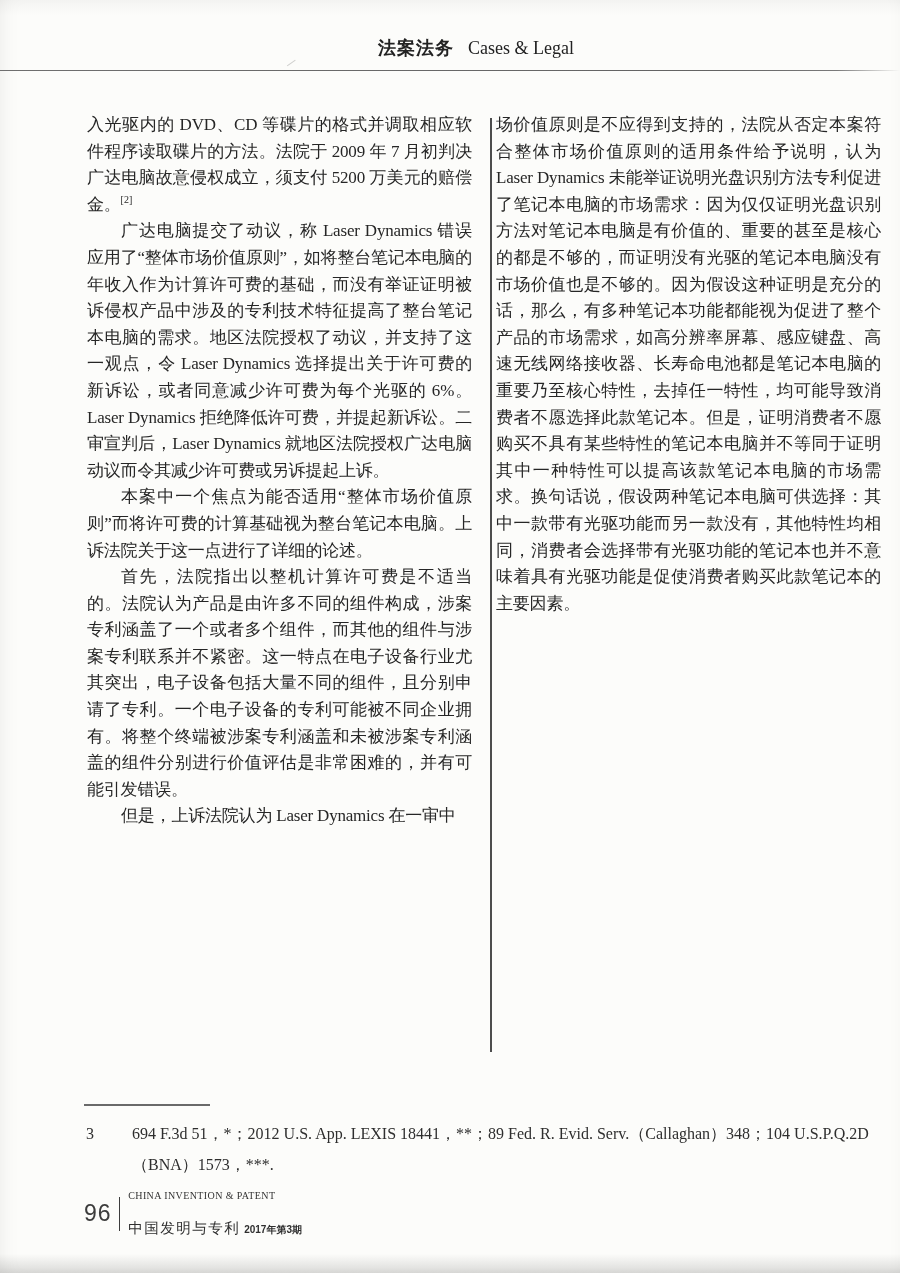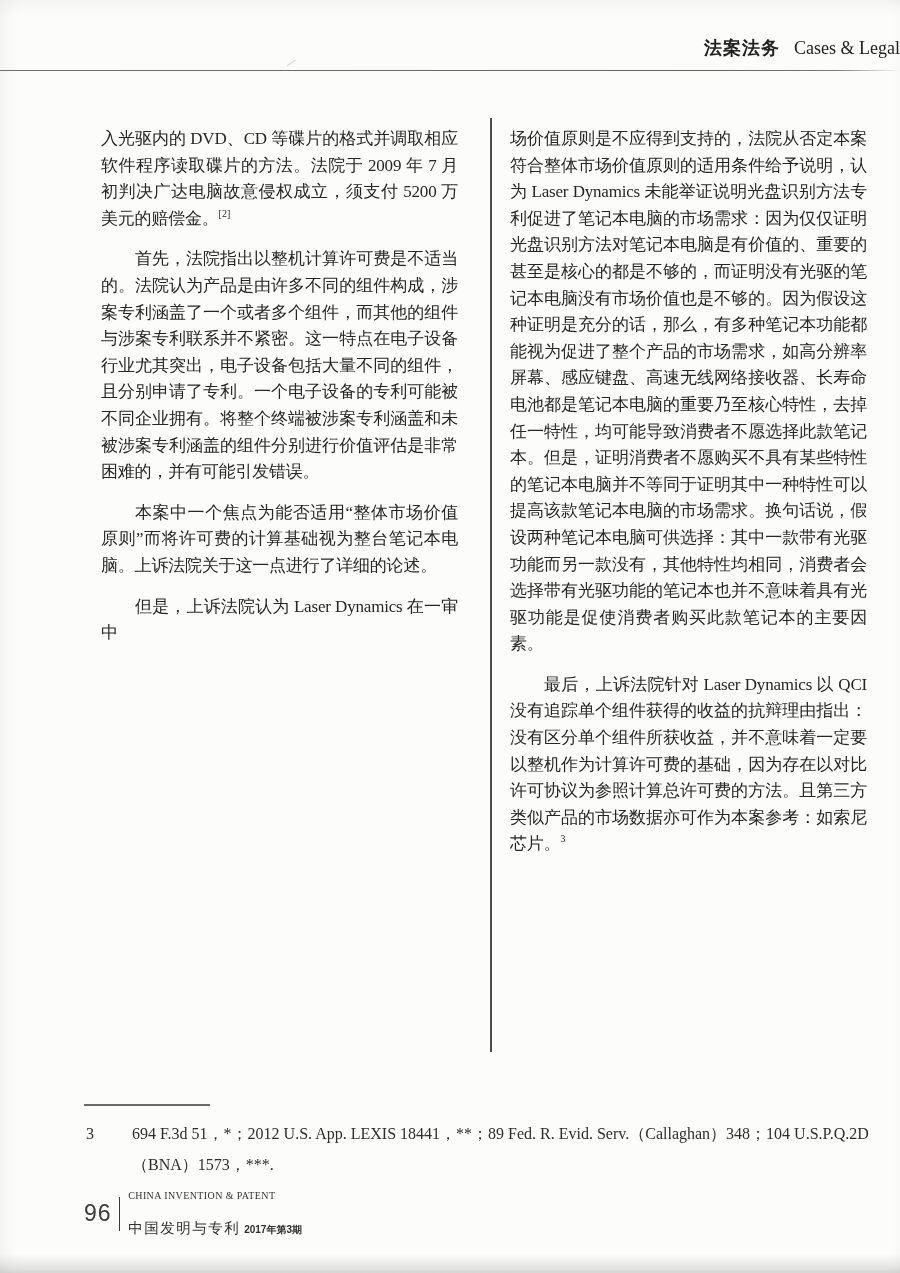--- a/index.html
+++ b/index.html
@@ -21,21 +21,21 @@
   }
 
   
   .section-header {
     position: absolute;
     top: 36px;
     left: 0;
     width: 100%;
     padding-left: 52px;
     box-sizing: border-box;
-    text-align: right;
+    text-align: center;
     white-space: nowrap;
   }
   .section-title-zh {
     font-family: "Liberation Sans", "DejaVu Sans", sans-serif;
     font-weight: bold;
     font-size: 18px;
     letter-spacing: 1px;
     color: #222;
   }
   .section-title-en {
@@ -58,21 +58,21 @@
     position: absolute;
     top: 112px;
     width: 385px;
     font-size: 17px;
     line-height: 26.6px;
     letter-spacing: -0.2px;
     text-align: justify;
     text-justify: inter-ideograph;
     color: #262626;
   }
-  .column p { margin: 14px; }
+  .column p { margin: 0; }
   .column p.indent { text-indent: 2em; }
   .col-left  { left: 87px; }
   .col-right { left: 496px; }
   .column sup {
     font-size: 10px;
     line-height: 0;
     letter-spacing: 0;
     vertical-align: super;
   }
   .column-divider {
@@ -174,30 +174,30 @@
 <div class="page">
 
   <div class="section-header">
     <span class="section-title-zh">法案法务</span><span class="section-title-en">Cases &amp; Legal</span>
   </div>
   <div class="scan-smudge"></div>
   <div class="header-rule"></div>
 
   <div class="column col-left">
     <p><span>入光驱内的 DVD、CD 等碟片的格式并调取相应软件程序读取碟片的方法。法院于 2009 年 7 月初判决广达电脑故意侵权成立，须支付 5200 万美元的赔偿金。</span><sup>[2]</sup></p>
+    <p class="indent">广达电脑提交了动议，称 Laser Dynamics 错误应用了“整体市场价值原则”，如将整台笔记本电脑的年收入作为计算许可费的基础，而没有举证证明被诉侵权产品中涉及的专利技术特征提高了整台笔记本电脑的需求。地区法院授权了动议，并支持了这一观点，令 Laser Dynamics 选择提出关于许可费的新诉讼，或者同意减少许可费为每个光驱的 6%。Laser Dynamics 拒绝降低许可费，并提起新诉讼。二审宣判后，Laser Dynamics 就地区法院授权广达电脑动议而令其减少许可费或另诉提起上诉。</p>
+    <p class="indent">本案中一个焦点为能否适用“整体市场价值原则”而将许可费的计算基础视为整台笔记本电脑。上诉法院关于这一点进行了详细的论述。</p>
     <p class="indent">首先，法院指出以整机计算许可费是不适当的。法院认为产品是由许多不同的组件构成，涉案专利涵盖了一个或者多个组件，而其他的组件与涉案专利联系并不紧密。这一特点在电子设备行业尤其突出，电子设备包括大量不同的组件，且分别申请了专利。一个电子设备的专利可能被不同企业拥有。将整个终端被涉案专利涵盖和未被涉案专利涵盖的组件分别进行价值评估是非常困难的，并有可能引发错误。</p>
-    <p class="indent">本案中一个焦点为能否适用“整体市场价值原则”而将许可费的计算基础视为整台笔记本电脑。上诉法院关于这一点进行了详细的论述。</p>
     <p class="indent">但是，上诉法院认为 Laser Dynamics 在一审中</p>
   </div>
 
   <div class="column-divider"></div>
 
   <div class="column col-right">
     <p>场价值原则是不应得到支持的，法院从否定本案符合整体市场价值原则的适用条件给予说明，认为 Laser Dynamics 未能举证说明光盘识别方法专利促进了笔记本电脑的市场需求：因为仅仅证明光盘识别方法对笔记本电脑是有价值的、重要的甚至是核心的都是不够的，而证明没有光驱的笔记本电脑没有市场价值也是不够的。因为假设这种证明是充分的话，那么，有多种笔记本功能都能视为促进了整个产品的市场需求，如高分辨率屏幕、感应键盘、高速无线网络接收器、长寿命电池都是笔记本电脑的重要乃至核心特性，去掉任一特性，均可能导致消费者不愿选择此款笔记本。但是，证明消费者不愿购买不具有某些特性的笔记本电脑并不等同于证明其中一种特性可以提高该款笔记本电脑的市场需求。换句话说，假设两种笔记本电脑可供选择：其中一款带有光驱功能而另一款没有，其他特性均相同，消费者会选择带有光驱功能的笔记本也并不意味着具有光驱功能是促使消费者购买此款笔记本的主要因素。</p>
-    <p class="indent"><span>最后，上诉法院针对 Laser Dynamics 以 QCI 没有追踪单个组件获得的收益的抗辩理由指出：没有区分单个组件所获收益，并不意味着一定要以整机作为计算许可费的基础，因为存在以对比许可协议为参照计算总许可费的方法。且第三方类似产品的市场数据亦可作为本案参考：如索尼芯片。</span><sup>3</sup></p>
   </div>
 
   <div class="footnote-rule"></div>
   <div class="footnote">
     <span class="footnote-marker">3</span>
     <span>694 F.3d 51，*；2012 U.S. App. LEXIS 18441，**；89 Fed. R. Evid. Serv.（Callaghan）348；104 U.S.P.Q.2D（BNA）1573，***.</span>
   </div>
 
   <div class="page-footer">
     <span class="page-number">96</span>

